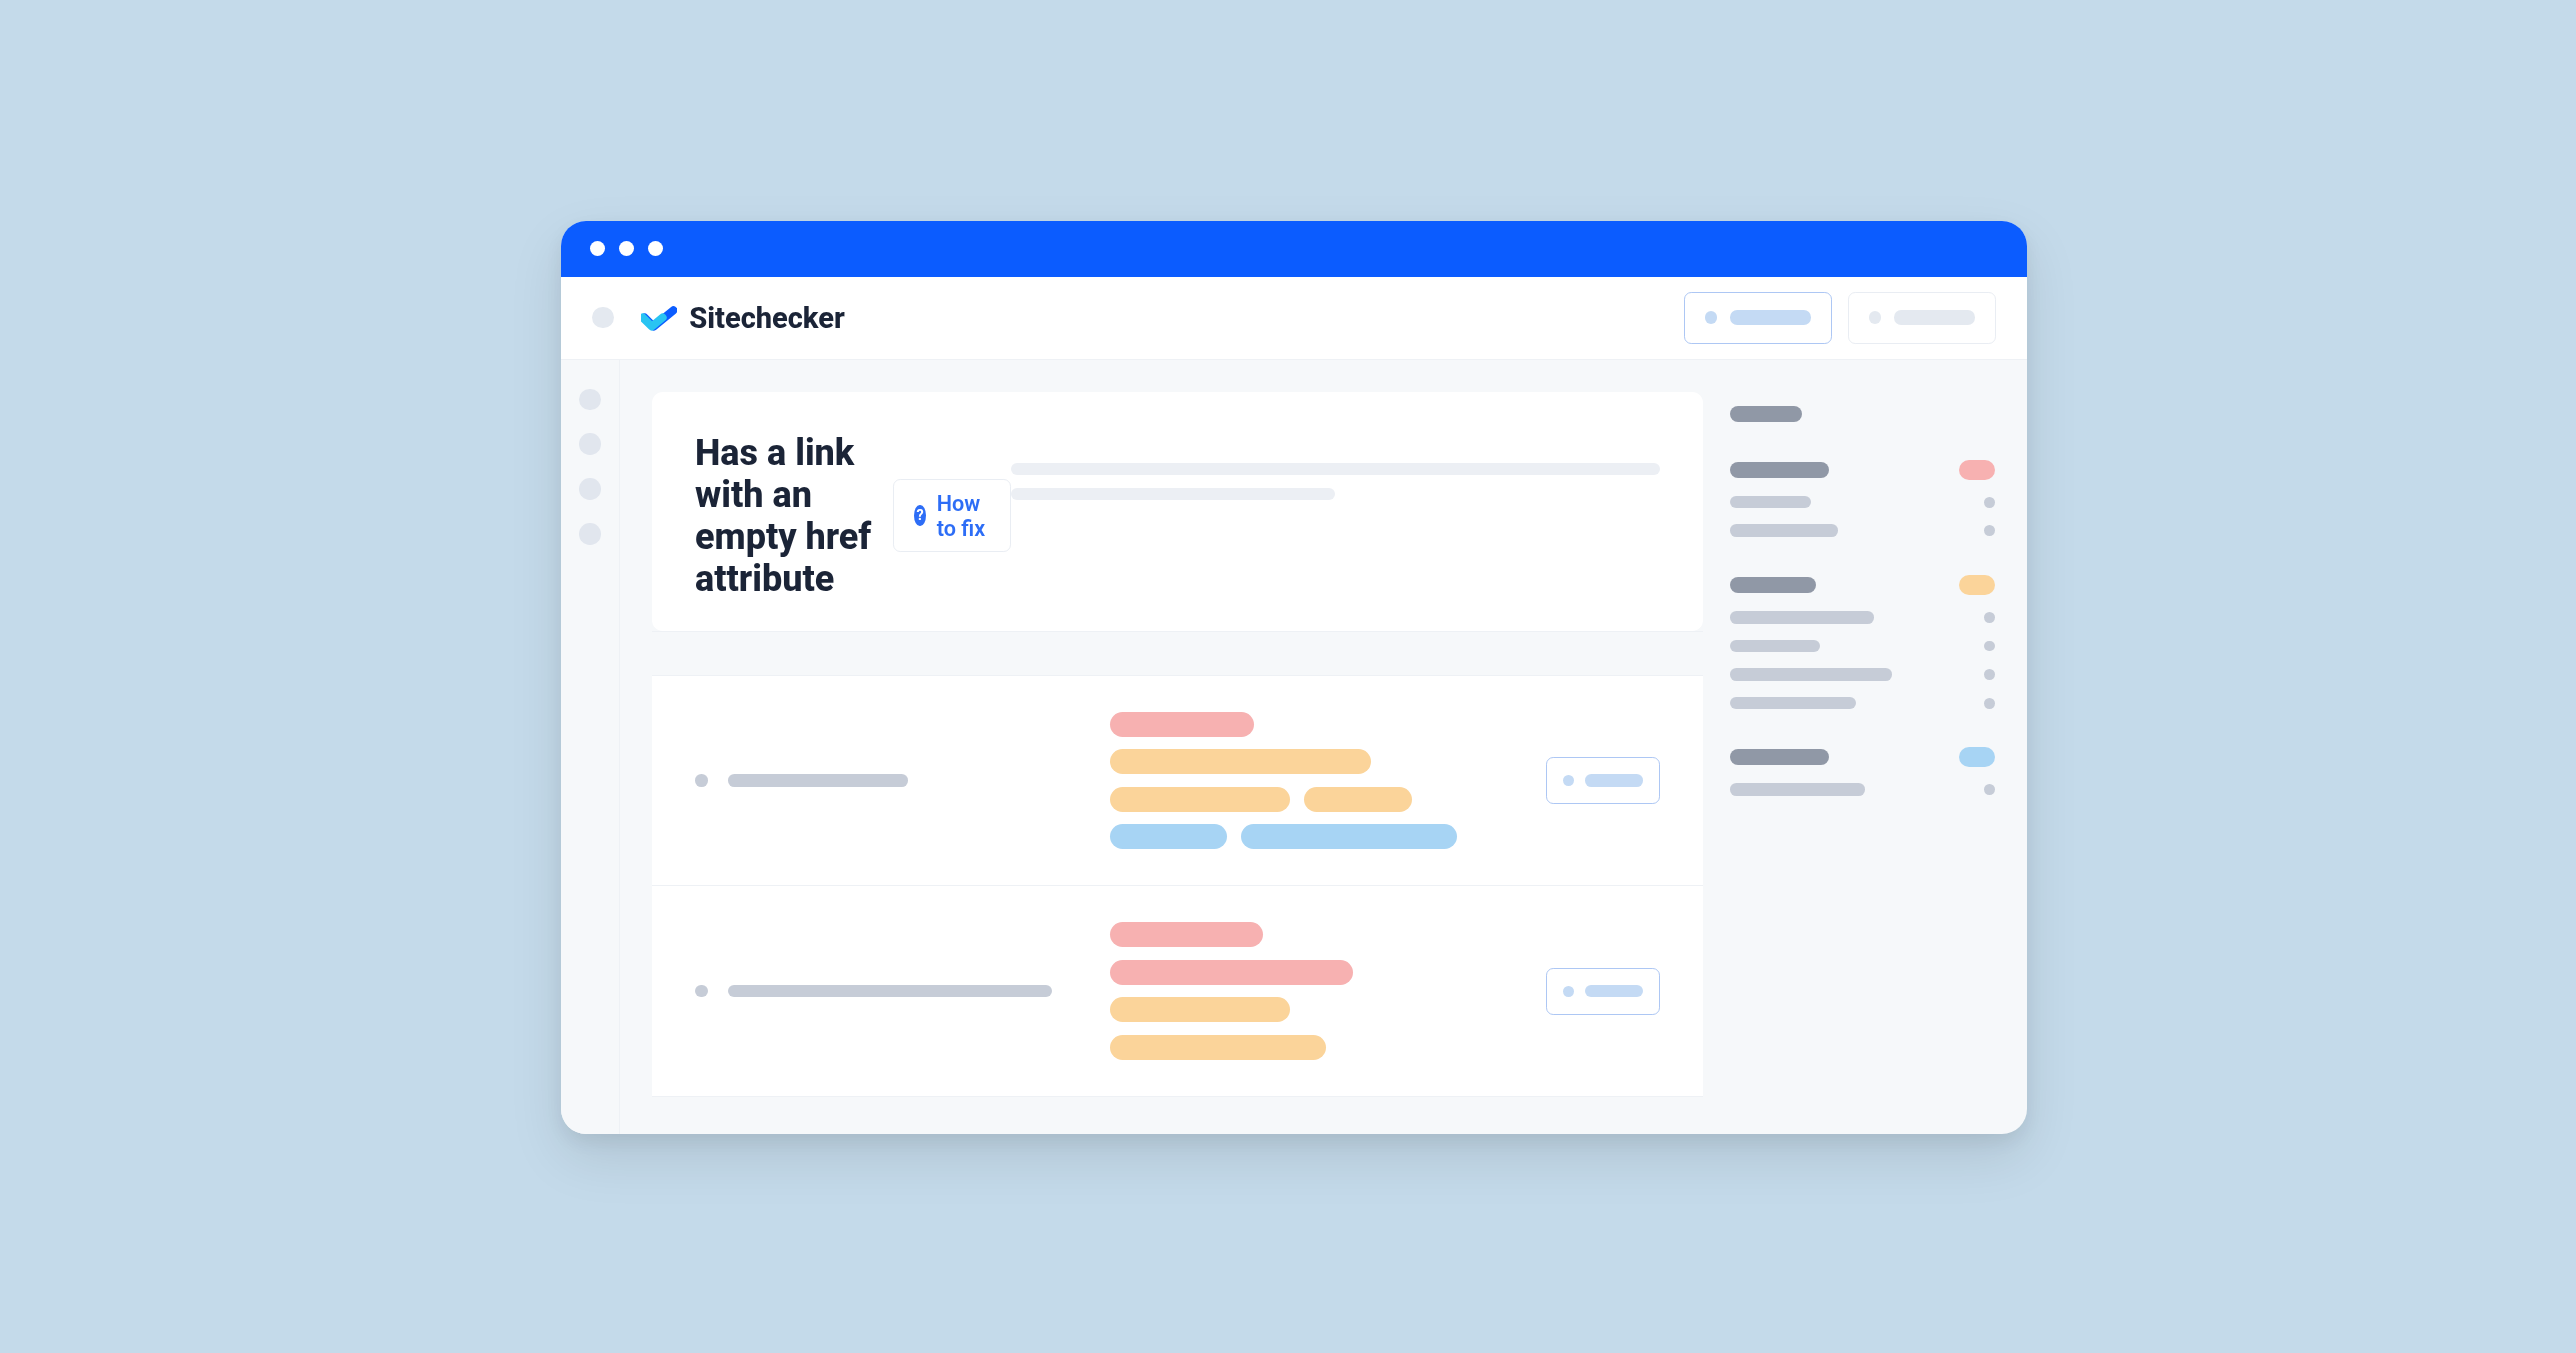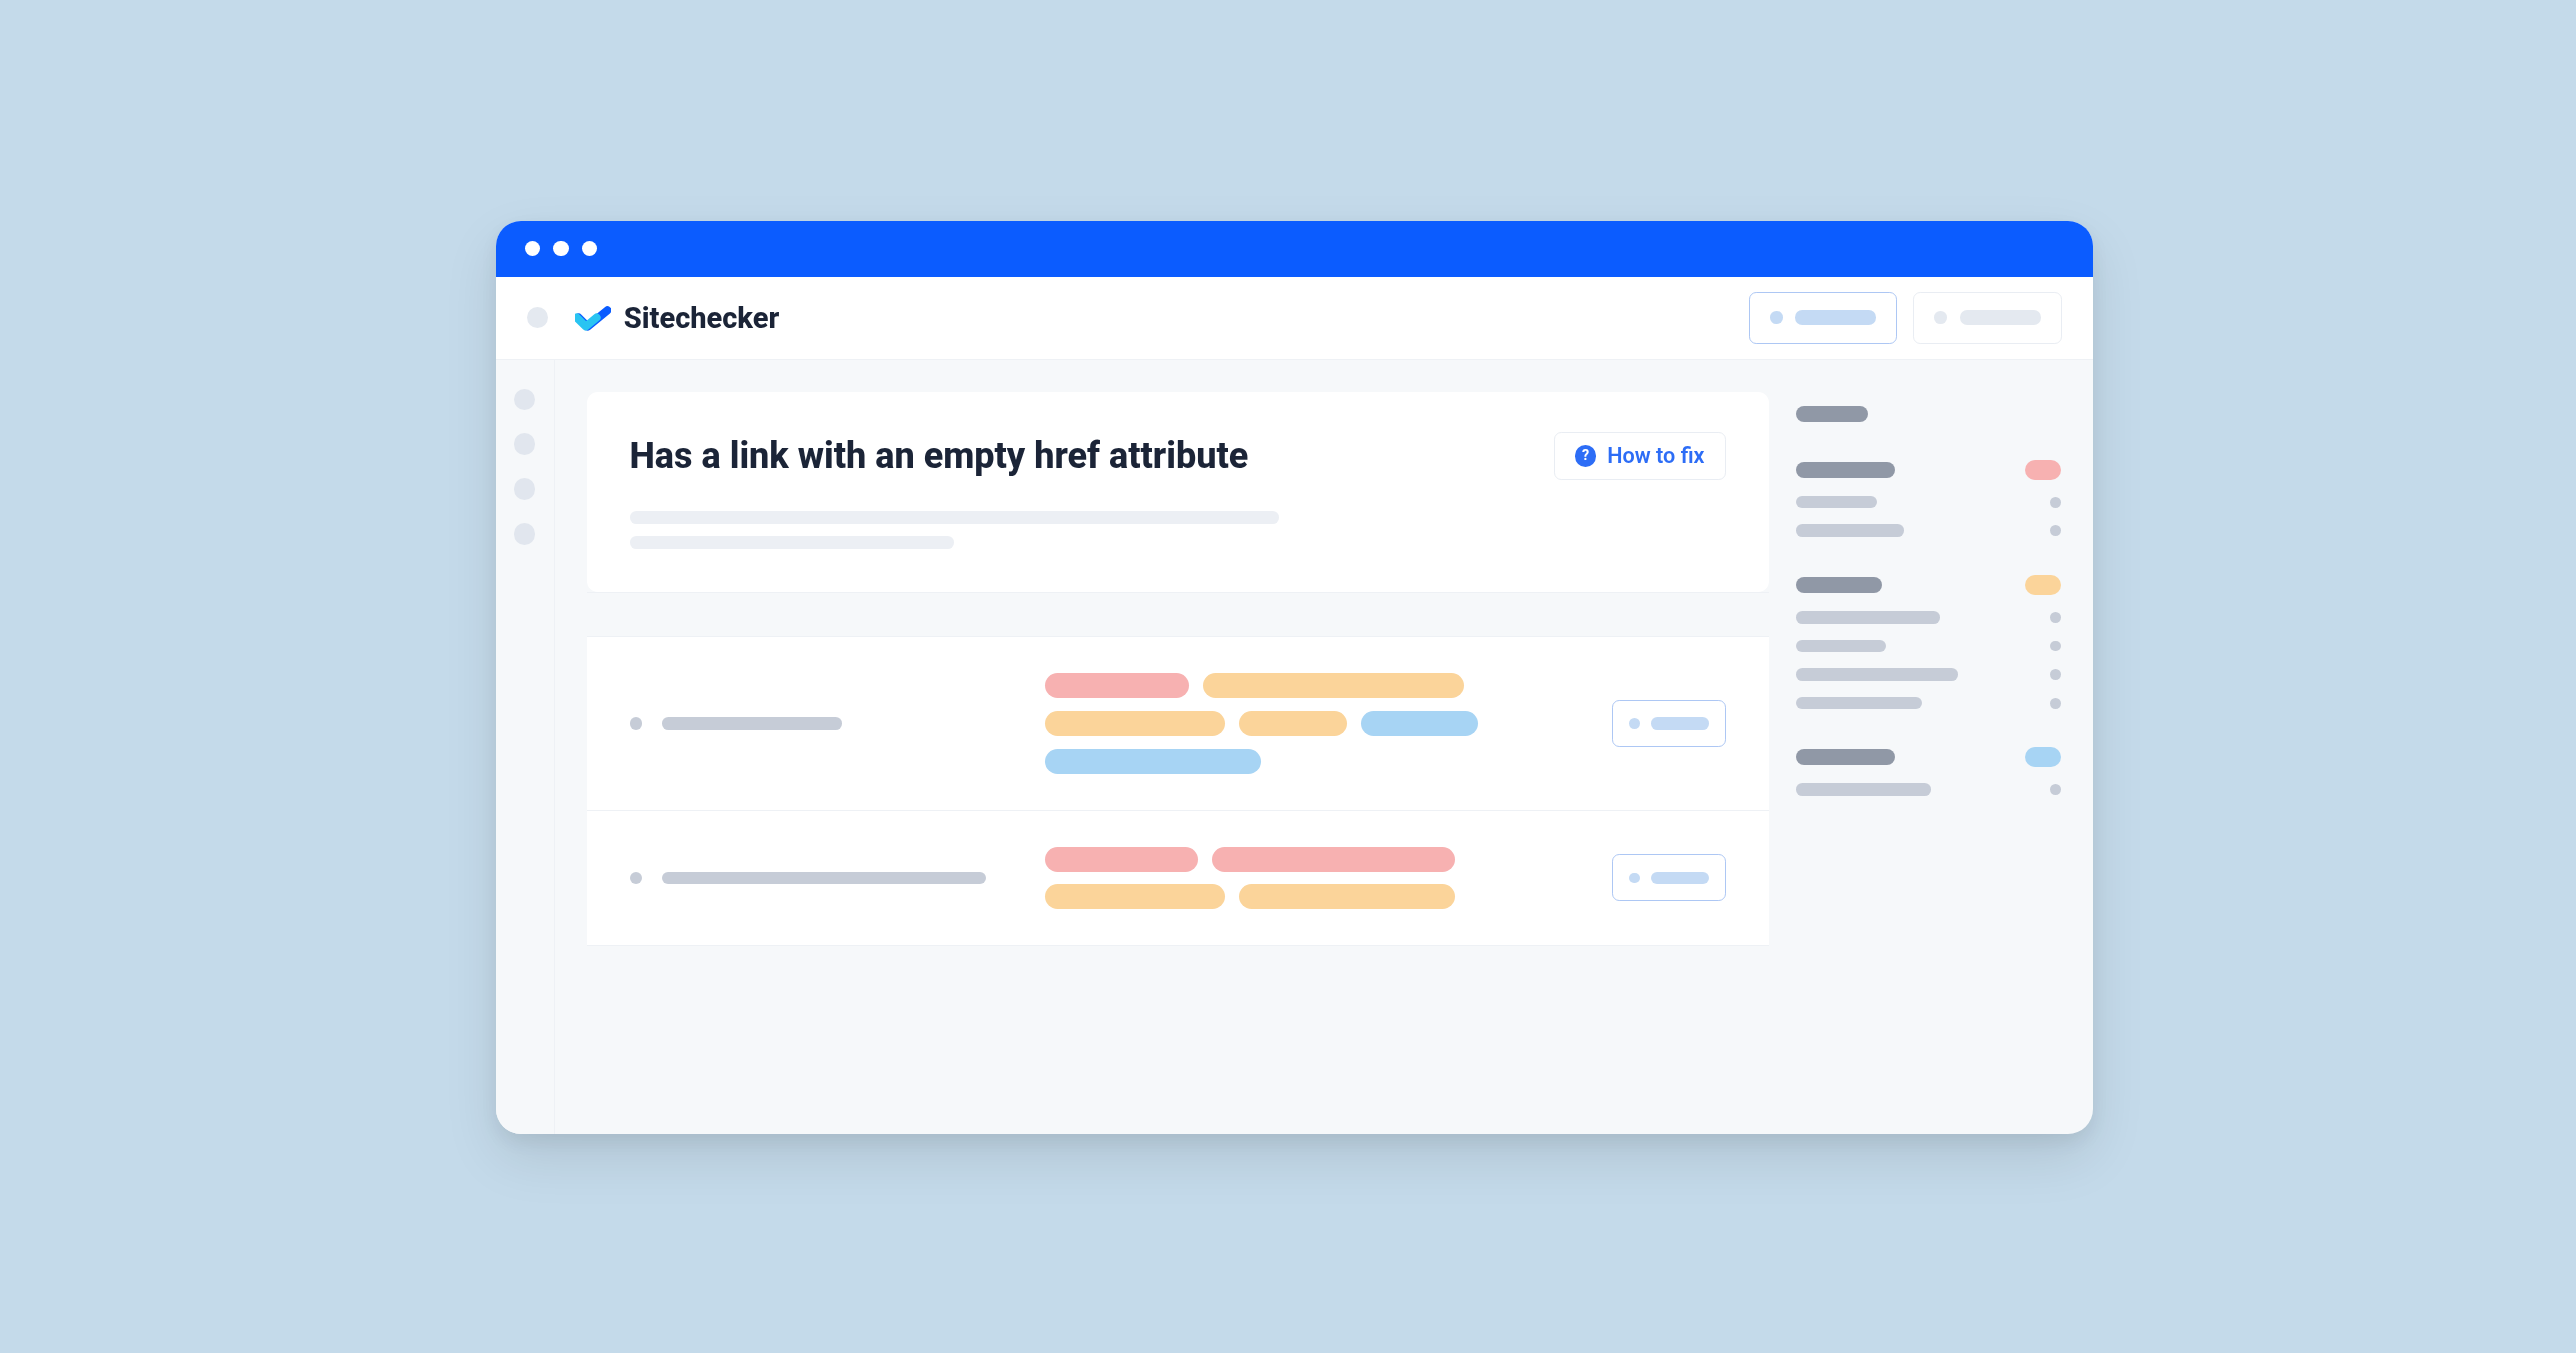--- a/index.html
+++ b/index.html
@@ -6,21 +6,21 @@
 body {
   font-family: -apple-system, BlinkMacSystemFont, "Segoe UI", Roboto, sans-serif;
   background: #c4daea;
   width: 2576px;
   height: 1354px;
   display: flex;
   align-items: center;
   justify-content: center;
 }
 .window {
-  width: 1597px;
+  width: 1466px;
   height: 913px;
   background: #f6f8fa;
   border-radius: 25px;
   overflow: hidden;
   box-shadow: 0 22.5px 54px rgba(0,0,0,0.1), 0 7.2px 18px rgba(0,0,0,0.06);
   display: flex;
   flex-direction: column;
   margin-left: 12px;
 }
 .titlebar {
@@ -65,21 +65,21 @@
 .layout { flex:1; display:flex; }
 .sidebar {
   width: 59px; background:#f6f8fa; border-right:0.9px solid #eef1f5;
   padding-top: 29px; display:flex; flex-direction:column; align-items:center; gap:23.4px;
 }
 .side-item { width:21.6px; height:21.6px; border-radius:50%; background:#e1e6ee; }
 .main { flex:1; padding: 32px 0 0 32px; display:flex; gap: 27px; }
 .content { flex:1; display:flex; flex-direction:column; }
 .card {
   background:#ffffff; border-radius:10.8px; padding: 40px 43px 31px 43px;
-  display:flex; flex-direction:column;
+  display:flex; flex-direction:row;
 }
 .card-top { display:flex; align-items:center; justify-content:space-between; }
 .issue-title { font-size: 36px; font-weight: 800; color:#1b2437; }
 .howto {
   border: 1.8px solid #e9edf3; border-radius:7.2px; padding: 10.8px 20px;
   display:flex; align-items:center; gap:10.8px; color:#2d6df6;
   font-size: 21.6px; font-weight: 600;
 }
 .help-circle {
   width:21.6px; height:21.6px; border-radius:50%; background:#2d6df6;

